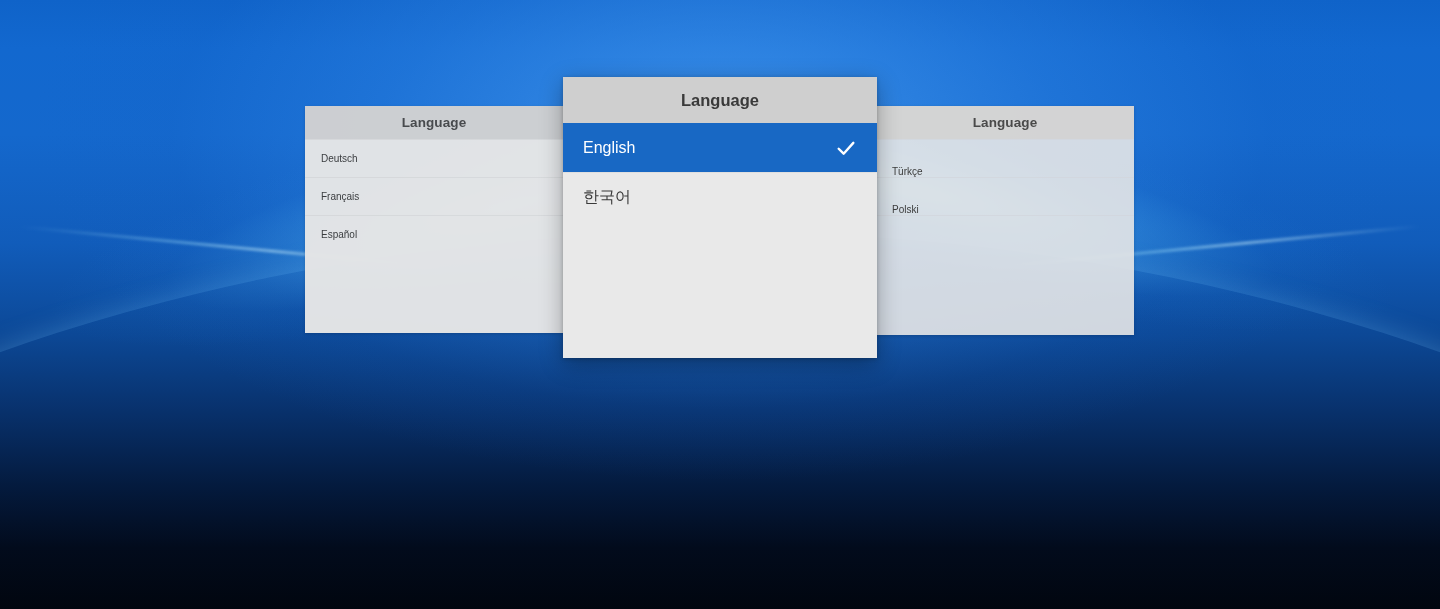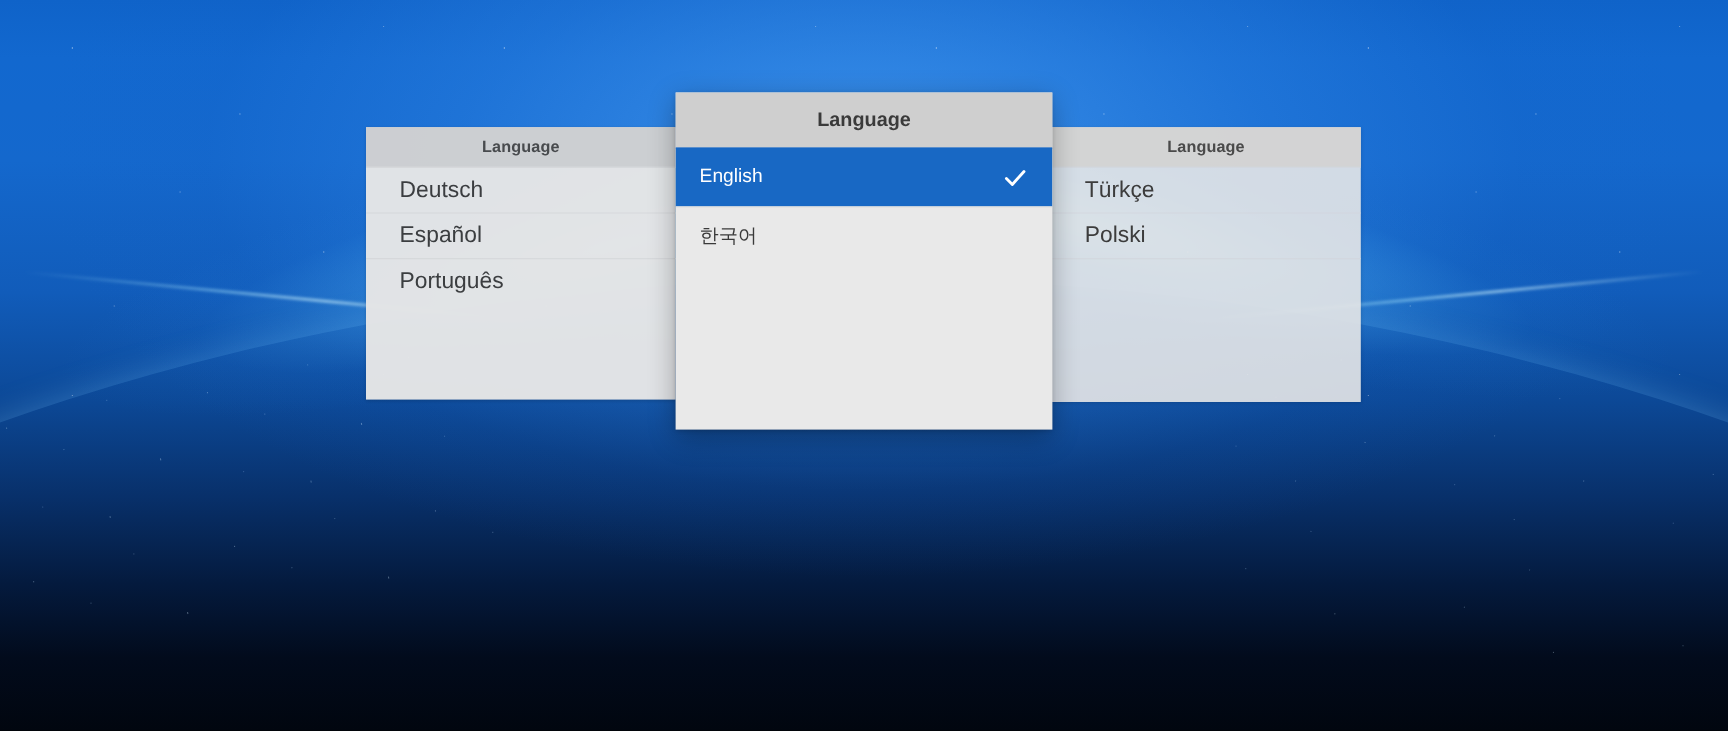--- a/index.html
+++ b/index.html
@@ -185,23 +185,23 @@
     font-weight: bold;
     display: flex;
     align-items: center;
     justify-content: center;
     letter-spacing: .1px;
   }
   .row {
     height: 38px;
     display: flex;
     align-items: center;
-    padding-left: 28px;
+    padding-left: 16px;
     box-sizing: border-box;
-    font-size: 19px;
+    font-size: 10px;
     color: #3c3c3c;
     border-top: 1px solid #dcdcdc;
   }
   .row:first-of-type { border-top: none; }
 
   
   #panel-left {
     left: 305px;
     top: 106px;
     width: 258px;
@@ -210,21 +210,21 @@
   }
   
   #panel-right {
     left: 876px;
     top: 106px;
     width: 258px;
     height: 229px;
     background: rgba(231,231,231,.90);
   }
   #panel-right .panel-header { background: rgba(210,210,210,.92); }
-  #panel-right .row { border-top: 1px solid rgba(210,214,220,.75); }
+  #panel-right .row { border-top: 1px solid rgba(210,214,220,.75); align-items: flex-end; }
   #panel-right .filler { flex: 1; }
 
   
   #modal {
     position: absolute;
     left: 563px;
     top: 77px;
     width: 314px;
     height: 281px;
     background: #e9e9e9;
@@ -276,24 +276,24 @@
   <div class="cities cities-l"></div>
   <div class="cities cities-r"></div>
   <div class="stars"></div>
 
   <div class="panel" id="panel-left">
     <div class="panel-header">Language</div>
     <div class="row">
       <span>Deutsch</span>
     </div>
     <div class="row">
+      <span>Français</span>
+    </div>
+    <div class="row">
       <span>Español</span>
-    </div>
-    <div class="row">
-      <span>Português</span>
     </div>
   </div>
 
   <div class="panel" id="panel-right">
     <div class="panel-header">Language</div>
     <div class="row">
       <span>Türkçe</span>
     </div>
     <div class="row">
       <span>Polski</span>

